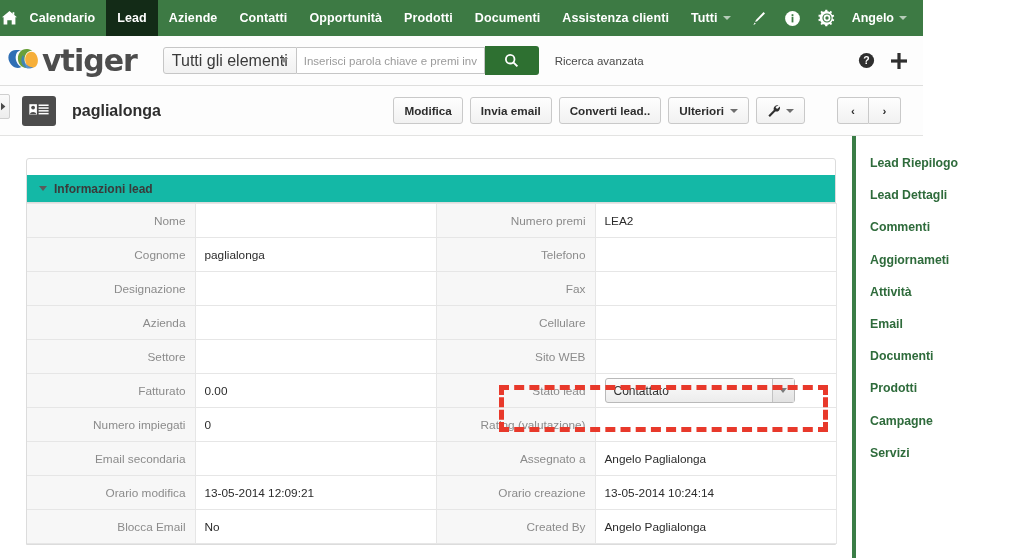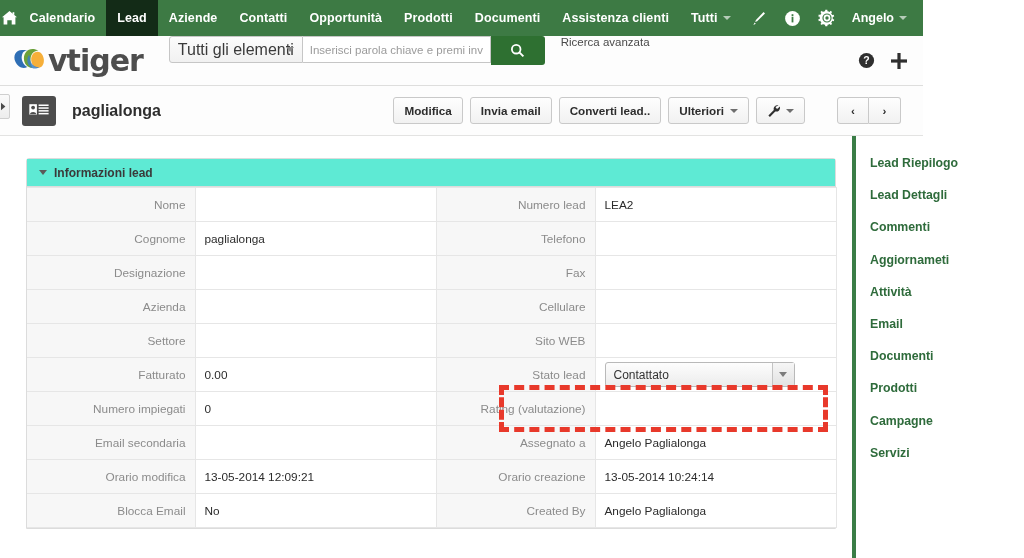--- a/index.html
+++ b/index.html
@@ -63,21 +63,22 @@
     font-size: 12.5px;
     cursor: pointer;
   }
 
   
   .searchbar {
     height: 50px;
     background: #fdfdfd;
     border-bottom: 1px solid #dededd;
     display: flex;
-    padding-left: 12px;
+    align-items: center;
+    padding-left: 6px;
   }
   .logo {
     display: flex; align-items: center;
     cursor: pointer;
     margin-right: 26px;
   }
   .logo-mark { width: 34px; height: 30px; display:block; }
   .logo-text {
     font-size: 30px;
     font-weight: bold;
@@ -218,28 +219,29 @@
     width: 852px;
     padding: 22px 16px 0 26px;
   }
   .block {
     border: 1px solid #dcdcdc;
     border-radius: 3px 3px 0 0;
     background: #fff;
   }
   .block-head {
     height: 28px;
-    background: #5eead4;
+    background: #14b8a6;
     border-bottom: 1px solid #dcdcdc;
     display: flex; align-items: center;
     padding-left: 12px;
     font-size: 12px;
     font-weight: bold;
     color: #3a3a3a;
     cursor: pointer;
+    margin-top: 16px;
   }
   .block-head .tri {
     margin-right: 7px;
     border-left: 4px solid transparent;
     border-right: 4px solid transparent;
     border-top: 5px solid #5a5a5a;
   }
   table.detail {
     width: 100%;
     border-collapse: collapse;
@@ -501,21 +503,21 @@
           <colgroup>
             <col class="col-l1">
               <col class="col-v1">
               <col class="col-l2">
               <col class="col-v2">
           </colgroup>
           <tbody id="detailrows">
               <tr>
                 <td class="lbl">Nome</td>
                 <td class="val"></td>
-                <td class="lbl">Numero lead</td>
+                <td class="lbl">Numero premi</td>
                 <td class="val">LEA2</td>
               </tr>
               <tr>
                 <td class="lbl">Cognome</td>
                 <td class="val">paglialonga</td>
                 <td class="lbl">Telefono</td>
                 <td class="val"></td>
               </tr>
               <tr>
                 <td class="lbl">Designazione</td>

